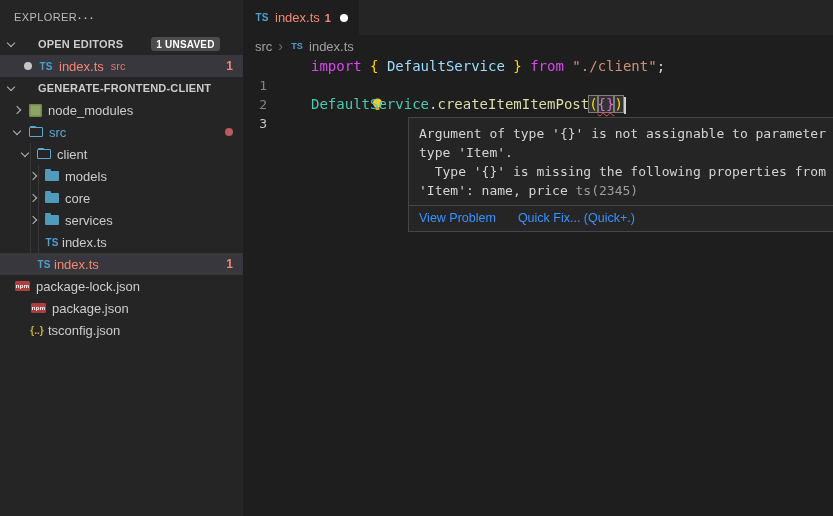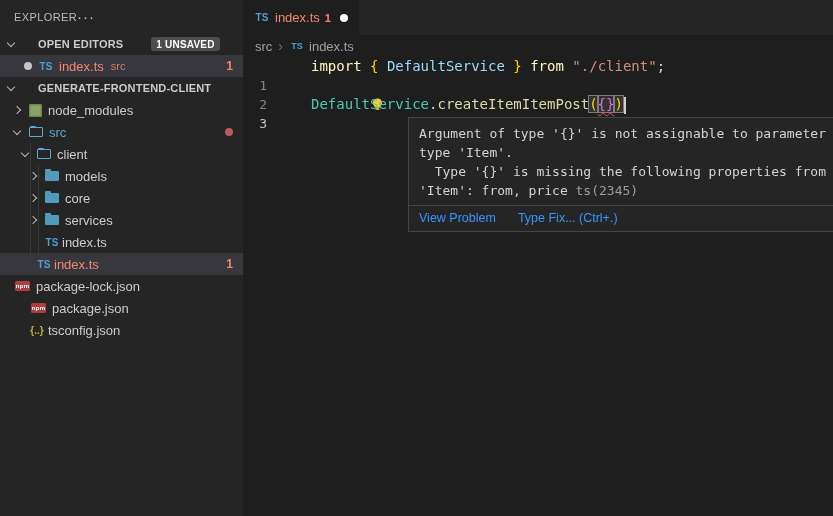--- a/index.html
+++ b/index.html
@@ -60,21 +60,21 @@
     font-size:13px; color:#a0a0a0; }
   .breadcrumb .sep { color:#6e6e6e; font-size:14px; }
   .breadcrumb .ts-icon { font-size:9px; }
 
   .code { position:absolute; left:0; top:57px; width:590px; font-family:"DejaVu Sans Mono", monospace;
     font-size:14px; line-height:19px; }
   .cline { position:relative; height:19px; white-space:pre; }
   .lnum { position:absolute; left:0; width:24px; text-align:right; color:#858585; font-size:13px; }
   .cline.current .lnum { color:#c6c6c6; }
   .ctext { position:absolute; left:68px; top:0; }
-  .tk-kw { color:#fef9c3; }
+  .tk-kw { color:#d946ef; }
   .tk-gold { color:#FFD700; }
   .tk-ident { color:#9CDCFE; }
   .tk-str { color:#CE9178; }
   .tk-plain { color:#D4D4D4; }
   .tk-cls { color:#4EC9B0; }
   .tk-fn { color:#DCDCAA; }
   .tk-pink { color:#DA70D6; }
   .boxed { background:rgba(90,90,90,.35); outline:1px solid #7d7d7d; }
   .squiggle { text-decoration-line:underline; text-decoration-style:wavy; text-decoration-color:#f14c4c;
     text-decoration-thickness:1px; text-underline-offset:3px; }
@@ -215,20 +215,20 @@
             </svg>
         </span>
       </div>
       <div class="cline current">
         <span class="lnum">3</span>
         <span class="ctext"><span class="tk-cls">DefaultService</span><span class="tk-plain">.</span><span class="tk-fn">createItemItemPost</span><span class="tk-gold boxed">(</span><span class="tk-pink boxed squiggle">{}</span><span class="tk-gold boxed">)</span><span class="cursor"></span></span>
       </div>
     </div>
 
     <div class="tooltip">
-      <div class="tt-body"><div>Argument of type '{}' is not assignable to parameter of</div><div>type 'Item'.</div><div>  Type '{}' is missing the following properties from type</div><div><span>'Item': from, price </span><span class="tt-dim">ts(2345)</span></div></div>
+      <div class="tt-body"><div>Argument of type '{}' is not assignable to parameter of</div><div>type 'Item'.</div><div>  Type '{}' is missing the following properties from type</div><div><span>'Item': name, price </span><span class="tt-dim">ts(2345)</span></div></div>
       <div class="tt-footer">
         <span class="tt-link">View Problem</span>
-        <span class="tt-link">Type Fix... (Ctrl+.)</span>
+        <span class="tt-link">Quick Fix... (Quick+.)</span>
       </div>
     </div>
   </div>
 </div>
 
 </body></html>

